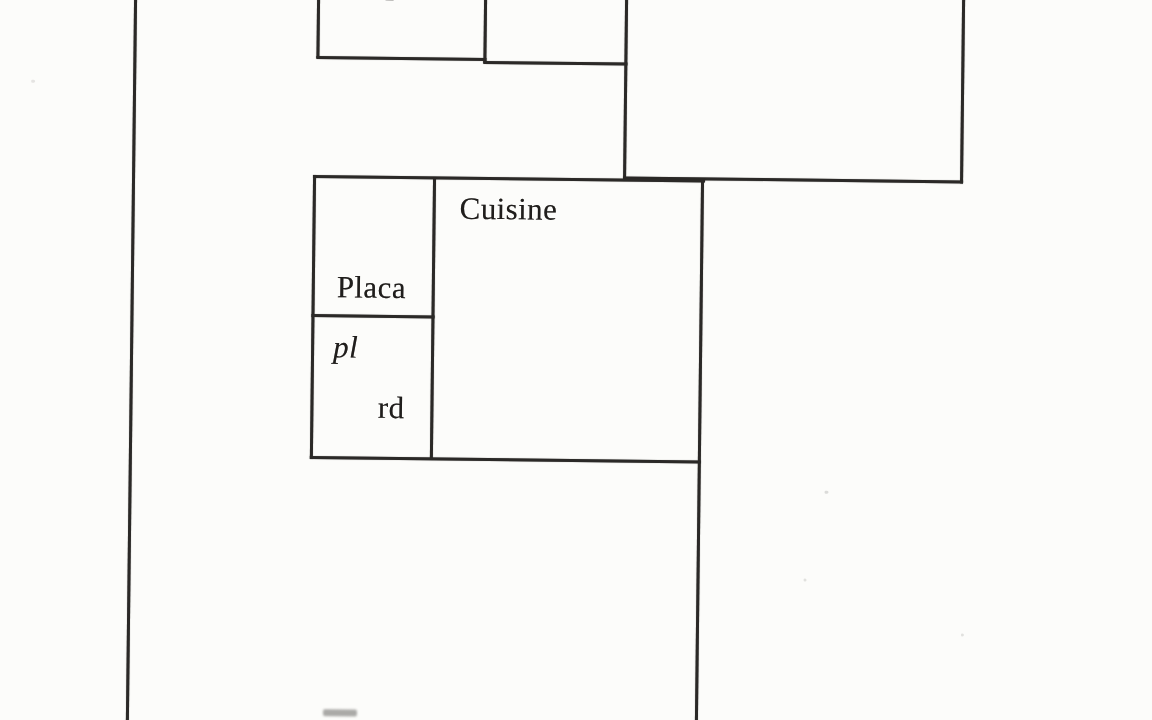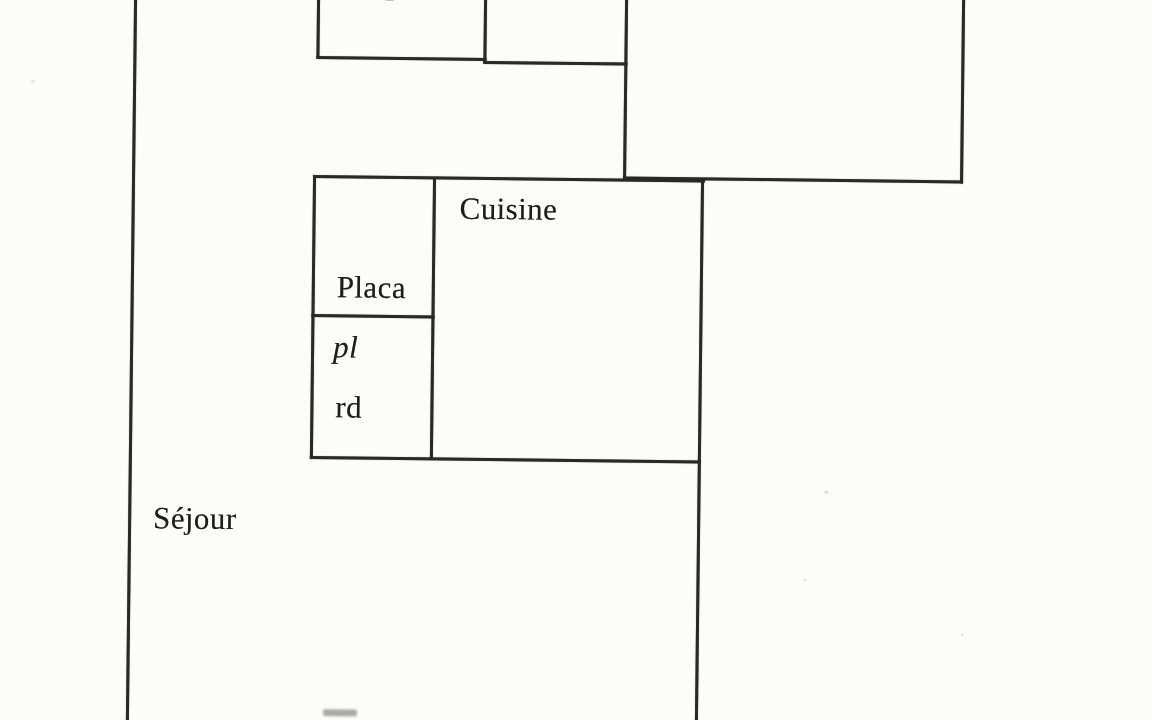--- a/index.html
+++ b/index.html
@@ -33,21 +33,21 @@
   .wall.h { height: 3px; }
   .room-label {
     position: absolute;
     color: #201e1c;
     font-size: 31px;
     letter-spacing: 0.4px;
     line-height: 40px;
     white-space: pre;
     text-shadow: 0 0 0.6px rgba(32,30,28,0.55);
   }
-  .room-label .ln { display: block; }
+  .room-label .ln { display: block; text-align: right; }
   .artifact {
     position: absolute;
     background: #4a4845;
     border-radius: 2px;
   }
 </style>
 </head>
 <body>
 
 <div class="plan">
@@ -74,21 +74,20 @@
 
     <div class="room-label" style="left:336px; top:190px;">
       <span class="ln">Placa</span>
       <span class="ln">rd</span>
     </div>
 
     <div class="room-label" style="left:458px; top:190px;">Cuisine</div>
 
     <div class="room-label" style="left:333px; top:330px;font-style:italic;">pl</div>
 
-    <div class="room-label" style="left:155px; top:503px;">Séjour</div>
 
     <div class="artifact" style="left:381px; top:0; width:9px; height:3px; opacity:0.35;"></div>
     <div class="artifact" style="left:327px; top:712px; width:34px; height:7px; opacity:0.45; filter:blur(1.2px);"></div>
     <div class="artifact" style="left:826px; top:488px; width:4px; height:3px; opacity:0.18;"></div>
     <div class="artifact" style="left:806px; top:576px; width:3px; height:3px; opacity:0.15;"></div>
     <div class="artifact" style="left:964px; top:629px; width:3px; height:3px; opacity:0.15;"></div>
     <div class="artifact" style="left:28px; top:86px; width:4px; height:3px; opacity:0.13;"></div>
 
   </div>
 </div>

